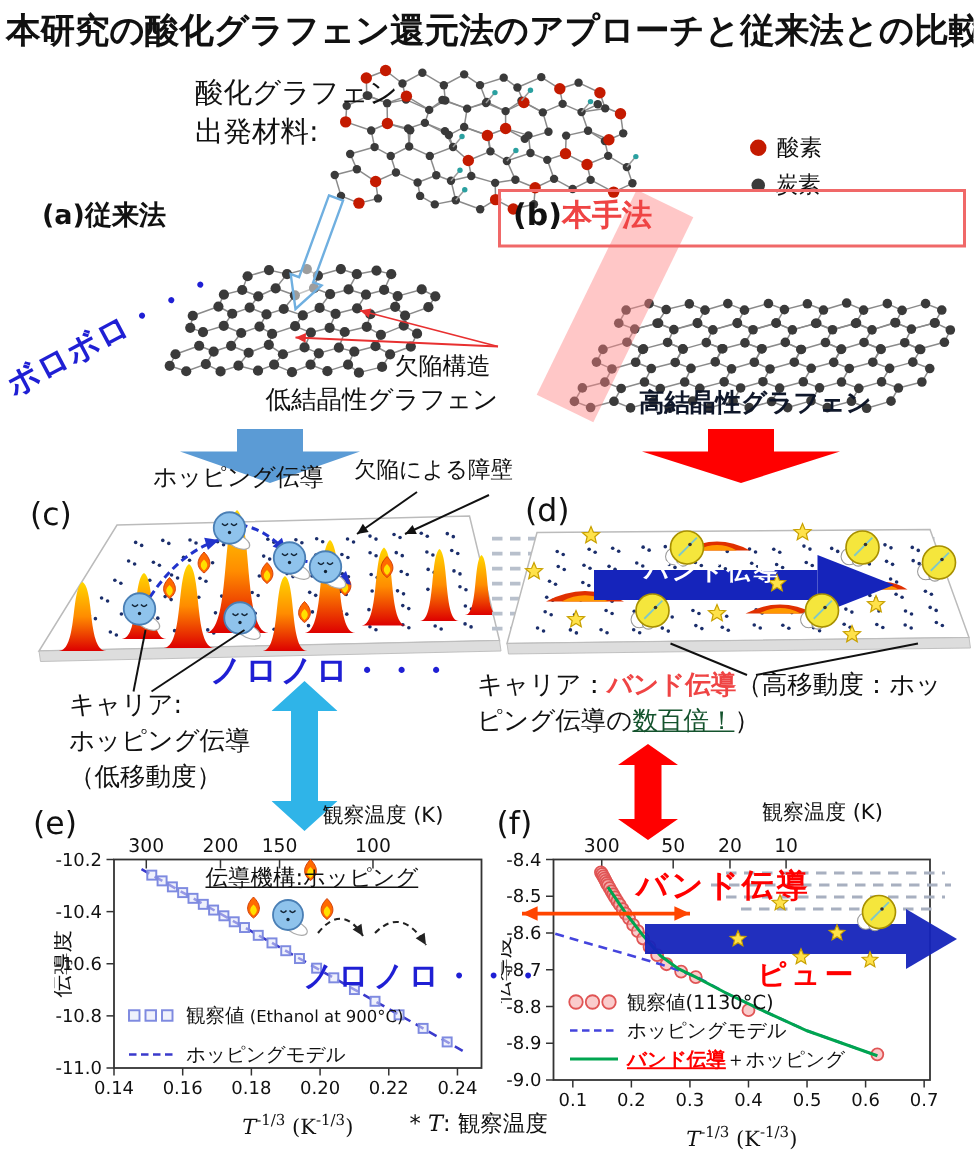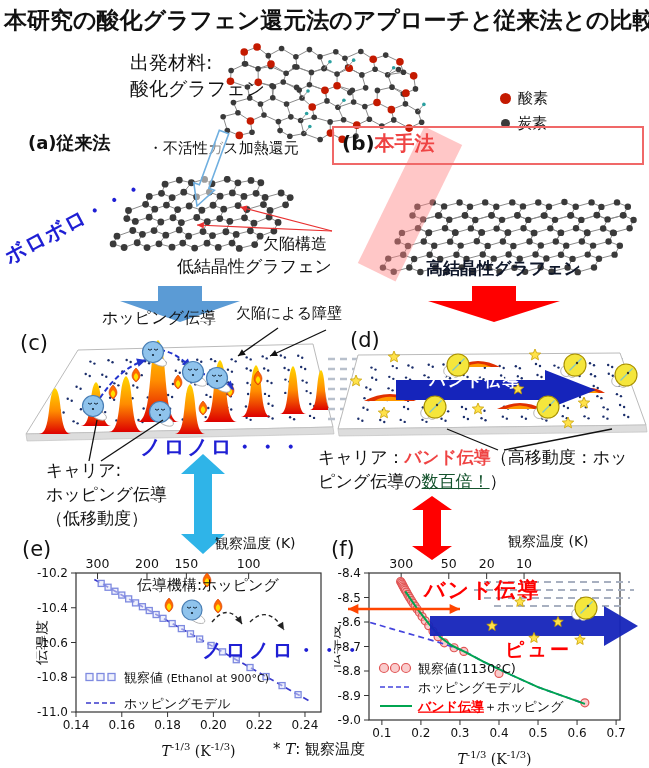--- a/index.html
+++ b/index.html
@@ -42,41 +42,41 @@
   #cyanArrow{left:181px;top:454px;}
   #dLabel{left:350px;top:328px;font-size:21px;}
   #dIll{left:328px;top:343px;}
   #bandText{left:405px;top:371px;width:140px;text-align:center;font-size:16px;font-weight:bold;
             color:#fff;letter-spacing:2px;z-index:6;}
   #carrierR{left:318px;top:445px;width:334px;font-size:17px;line-height:24px;}
   #redDArrow{left:412px;top:496px;}
   #eLabel{left:22px;top:537px;font-size:21px;}
   #eTopTitle{left:215px;top:535px;font-size:14px;}
   #chartE{left:36px;top:552px;}
-  #eAnno{left:137px;top:576px;font-size:15px;z-index:6;}
+  #eAnno{left:137px;top:576px;font-size:15px;z-index:6;text-decoration:underline;}
   #eNoro{left:202px;top:637px;font-size:20px;font-weight:bold;color:#1F1FD4;letter-spacing:3px;z-index:6;}
   #fLabel{left:331px;top:537px;font-size:21px;}
   #fTopTitle{left:508px;top:533px;font-size:14px;}
   #chartF{left:334px;top:552px;}
   #fBand{left:424px;top:576px;font-size:21px;font-weight:bold;color:#F00;letter-spacing:2px;z-index:6;}
   #fPyu{left:505px;top:637px;font-size:19px;font-weight:bold;color:#F00;letter-spacing:3px;z-index:6;}
   #footnote{left:242px;top:740px;font-size:15px;margin-left:31px;}
   .it{font-style:italic;font-family:"DejaVu Serif",serif;}
   #ov{left:0;top:0;z-index:5;pointer-events:none;}
 </style>
 </head>
 <body>
 
 <div>
 
   <div class="abs z2" id="title">本研究の酸化グラフェン還元法のアプローチと従来法との比較</div>
 
   <div class="abs z2" id="startmat">
+    <div>酸化グラフェン</div>
     <div>出発材料:</div>
-    <div>酸化グラフェン</div>
   </div>
 
   <svg class="lay" id="molGO" width="262" height="152">
       <line x1="50.083649284003975" y1="26.77999475300589" x2="62.65943281131176" y2="24.424243106987287" stroke="#8a8a8a" stroke-width="1"></line>
       <line x1="36.52747406607393" y1="21.71596554728886" x2="50.083649284003975" y2="26.77999475300589" stroke="#8a8a8a" stroke-width="1"></line>
       <line x1="36.20952167291095" y1="9.976322239129134" x2="36.52747406607393" y2="21.71596554728886" stroke="#8a8a8a" stroke-width="1"></line>
       <line x1="36.20952167291095" y1="9.976322239129134" x2="49.08110084752687" y2="4.994595367577184" stroke="#8a8a8a" stroke-width="1"></line>
       <line x1="49.08110084752687" y1="4.994595367577184" x2="60.315722063789586" y2="13.659778631399124" stroke="#8a8a8a" stroke-width="1"></line>
       <line x1="60.315722063789586" y1="13.659778631399124" x2="62.65943281131176" y2="24.424243106987287" stroke="#8a8a8a" stroke-width="1"></line>
       <line x1="78.13962415712757" y1="31.268264484459618" x2="88.8443424426035" y2="25.00202640870011" stroke="#8a8a8a" stroke-width="1"></line>
@@ -343,21 +343,20 @@
       <span>酸素</span>
     </div>
     <div class="legrow">
       <span class="dotC"></span>
       <span>炭素</span>
     </div>
   </div>
 
   <div class="abs z2" id="aLabel">(a)従来法</div>
   <div class="abs z2" id="aBullets">
-    <div>・不活性ガス加熱還元</div>
   </div>
 
   <div class="abs" id="pinkBand"></div>
   <div class="abs" id="bBox">
     <div id="bTitle"><span>(b)</span><span class="red">本手法</span></div>
   </div>
 
   <div class="abs z2" id="boroboro">ボロボロ・・・</div>
   <svg class="lay" id="molLow" width="212" height="132">
       <line x1="82.16493758133801" y1="21.527123990485038" x2="93.76941421236465" y2="16.201415085915205" stroke="#8a8a8a" stroke-width="1"></line>

